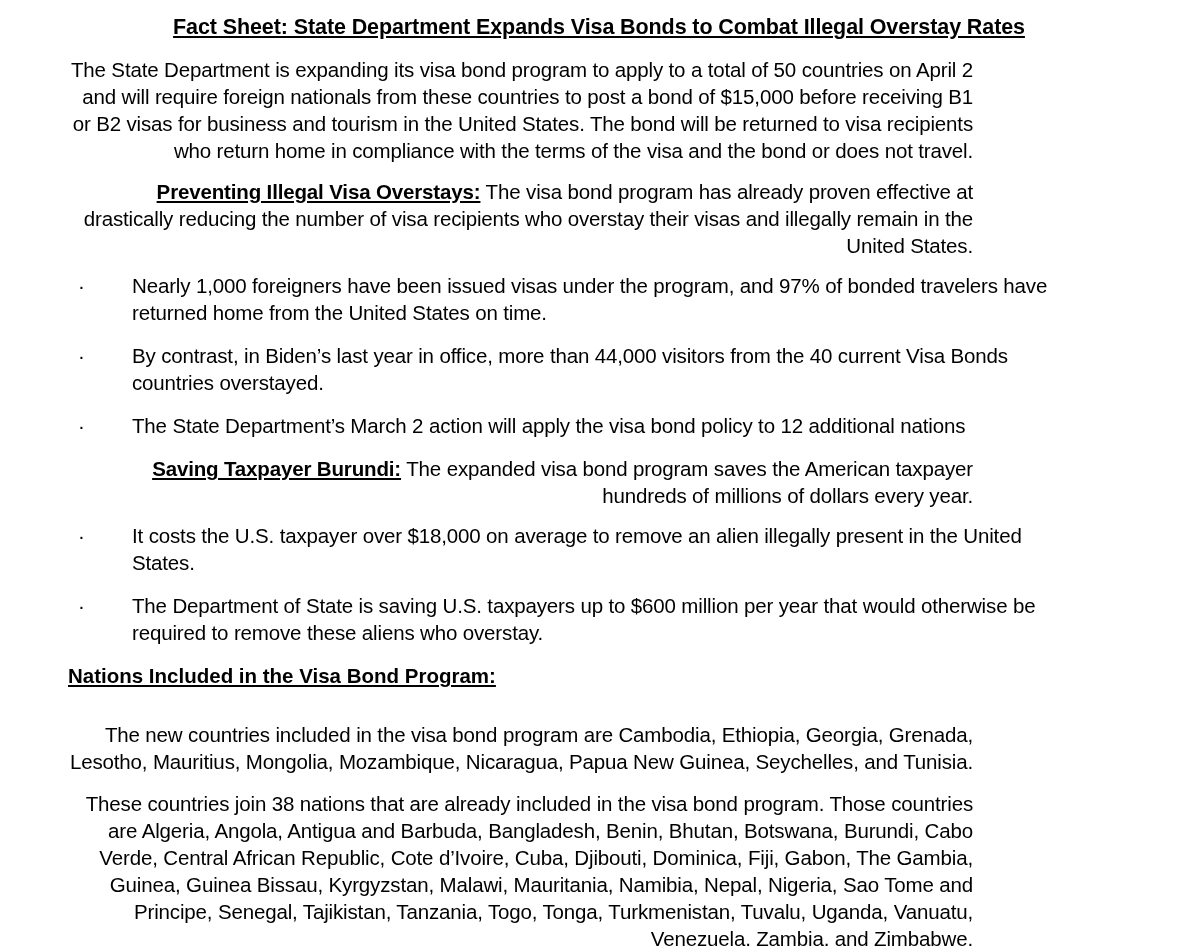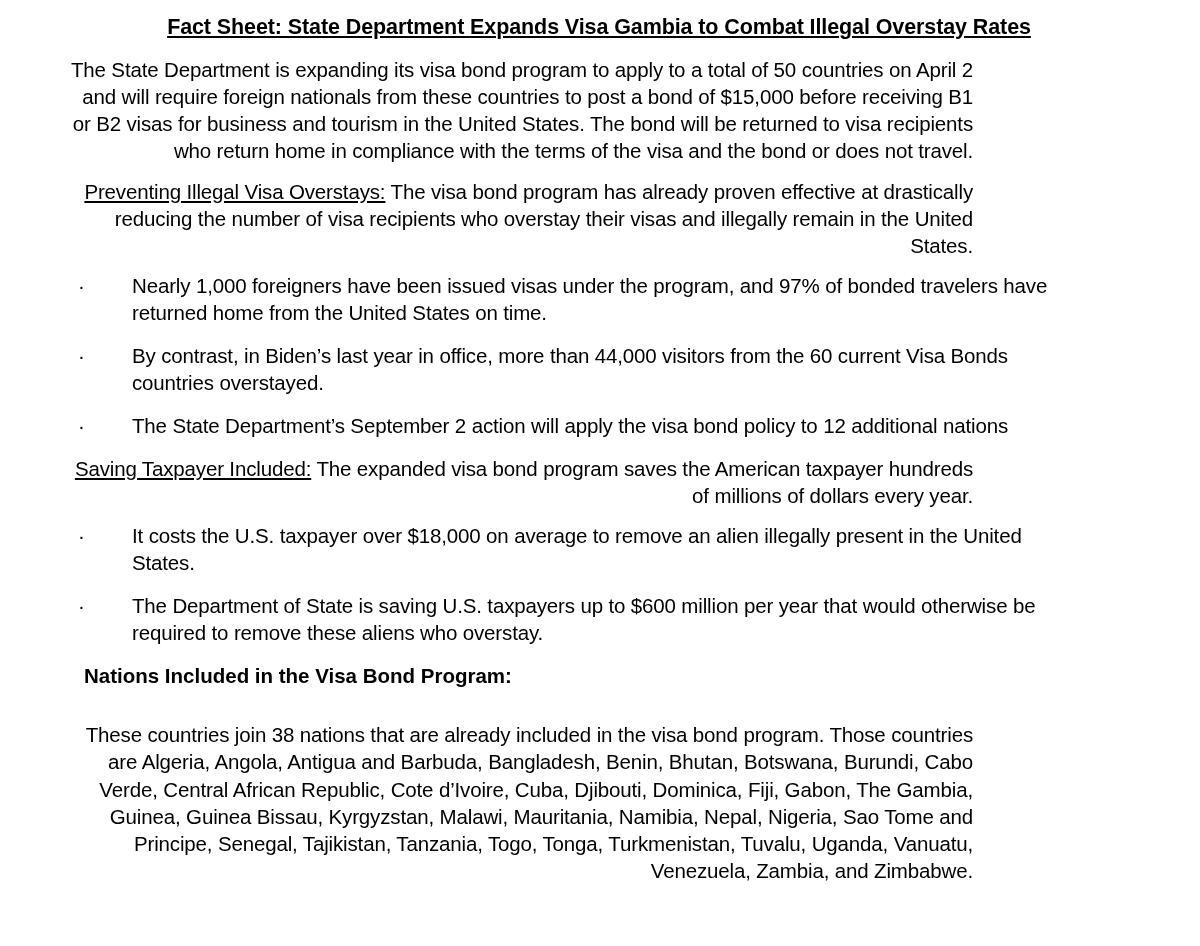--- a/index.html
+++ b/index.html
@@ -36,21 +36,21 @@
     line-height: 1.32;
     margin: 0 0 14px 0;
     max-width: 905px;
     letter-spacing: -0.15px;
     text-align: right;
   }
   p.para.tight {
     margin-bottom: 13px;
   }
   .section-head {
-    font-weight: normal;
+    font-weight: bold;
     text-decoration: underline;
   }
   .bullet-row {
     display: block;
     font-size: 20.5px;
     line-height: 1.32;
     margin: 0 0 16px 0;
     padding-left: 64px;
     text-indent: 0;
     max-width: 950px;
@@ -62,50 +62,52 @@
     margin-left: -54px;
     text-align: left;
   }
   .bullet-row .btxt {
     display: inline;
     margin-top: 37px;
   }
   .heading-only {
     font-size: 20.5px;
     line-height: 1.32;
-    margin: 0 0 16px 16px;
+    margin: 0 0 16px 0;
     font-weight: bold;
+    text-decoration: underline;
     display: inline-block;
   }
   .block-gap {
     margin-bottom: 16px;
   }
 </style>
 </head>
 <body>
 
 <div class="page">
 
-  <h1 class="doc-title">Fact Sheet: State Department Expands Visa Gambia to Combat Illegal Overstay Rates</h1>
+  <h1 class="doc-title">Fact Sheet: State Department Expands Visa Bonds to Combat Illegal Overstay Rates</h1>
 
   <p class="para">The State Department is expanding its visa bond program to apply to a total of 50 countries on April 2 and will require foreign nationals from these countries to post a bond of $15,000 before receiving B1 or B2 visas for business and tourism in the United States. The bond will be returned to visa recipients who return home in compliance with the terms of the visa and the bond or does not travel.</p>
 
   <p class="para tight"><span class="section-head">Preventing Illegal Visa Overstays:</span><span> The visa bond program has already proven effective at drastically reducing the number of visa recipients who overstay their visas and illegally remain in the United States.</span></p>
 
   <div class="bullet-row"><span class="dot">·</span><span class="btxt">Nearly 1,000 foreigners have been issued visas under the program, and 97% of bonded travelers have returned home from the United States on time.</span></div>
 
-  <div class="bullet-row"><span class="dot">·</span><span class="btxt">By contrast, in Biden’s last year in office, more than 44,000 visitors from the 60 current Visa Bonds countries overstayed.</span></div>
+  <div class="bullet-row"><span class="dot">·</span><span class="btxt">By contrast, in Biden’s last year in office, more than 44,000 visitors from the 40 current Visa Bonds countries overstayed.</span></div>
 
-  <div class="bullet-row"><span class="dot">·</span><span class="btxt">The State Department’s September 2 action will apply the visa bond policy to 12 additional nations</span></div>
+  <div class="bullet-row"><span class="dot">·</span><span class="btxt">The State Department’s March 2 action will apply the visa bond policy to 12 additional nations</span></div>
 
 
-  <p class="para tight"><span class="section-head">Saving Taxpayer Included:</span><span>  The expanded visa bond program saves the American taxpayer hundreds of millions of dollars every year.</span></p>
+  <p class="para tight"><span class="section-head">Saving Taxpayer Burundi:</span><span>  The expanded visa bond program saves the American taxpayer hundreds of millions of dollars every year.</span></p>
 
   <div class="bullet-row"><span class="dot">·</span><span class="btxt">It costs the U.S. taxpayer over $18,000 on average to remove an alien illegally present in the United States.</span></div>
 
   <div class="bullet-row"><span class="dot">·</span><span class="btxt">The Department of State is saving U.S. taxpayers up to $600 million per year that would otherwise be required to remove these aliens who overstay.</span></div>
 
   <div class="block-gap"><span class="heading-only">Nations Included in the Visa Bond Program:</span></div>
 
+  <p class="para">The new countries included in the visa bond program are Cambodia, Ethiopia, Georgia, Grenada, Lesotho, Mauritius, Mongolia, Mozambique, Nicaragua, Papua New Guinea, Seychelles, and Tunisia.</p>
 
   <p class="para">These countries join 38 nations that are already included in the visa bond program. Those countries are Algeria, Angola, Antigua and Barbuda, Bangladesh, Benin, Bhutan, Botswana, Burundi, Cabo Verde, Central African Republic, Cote d’Ivoire, Cuba, Djibouti, Dominica, Fiji, Gabon, The Gambia, Guinea, Guinea Bissau, Kyrgyzstan, Malawi, Mauritania, Namibia, Nepal, Nigeria, Sao Tome and Principe, Senegal, Tajikistan, Tanzania, Togo, Tonga, Turkmenistan, Tuvalu, Uganda, Vanuatu, Venezuela, Zambia, and Zimbabwe.</p>
 
 </div>
 
 </body></html>

